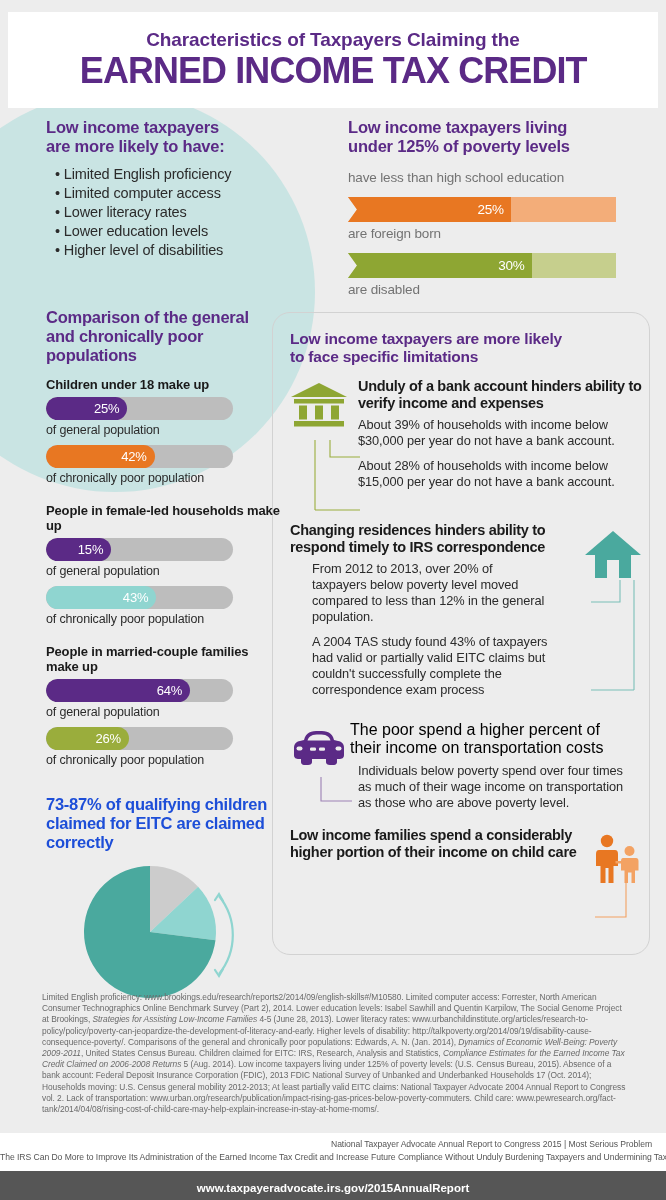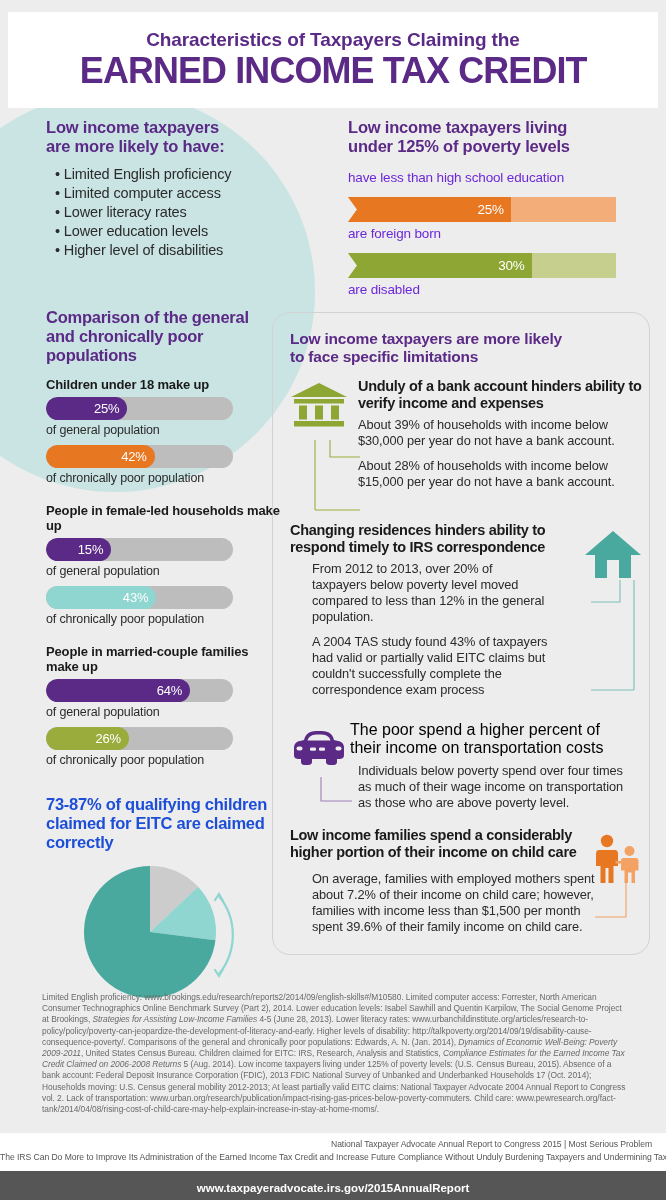--- a/index.html
+++ b/index.html
@@ -62,21 +62,21 @@
   }
   .arrowbar .fill {
     position:absolute; left:0; top:0; height:100%;
     display:flex; align-items:center; justify-content:flex-end;
   }
   .arrowbar .pct {
     color:#ffffff; font-size:13.5px; font-weight:normal; padding-right:7px;
     letter-spacing:-0.2px;
   }
   .bar-caption {
-    color:#6d28d9; font-size:13.5px; line-height:17px; margin-top:3px;
+    color:#737373; font-size:13.5px; line-height:17px; margin-top:3px;
     letter-spacing:-0.15px;
   }
 
   
   .cmp-block { position:absolute; left:46px; top:308px; width:235px; z-index:3; }
   .cmp-title {
     color:#5b2a86; font-size:16.5px; font-weight:bold; line-height:19px;
     letter-spacing:-0.25px;
   }
   .cmp-group { margin-top:12px; }
@@ -402,21 +402,20 @@
           <path d="M29 25 L42 25 C43.6 25 44.5 26.2 44.5 28 L44.5 37.5 L41 37.5 L41 50 L37.5 50 L37.5 39.5 L34 39.5 L34 50 L30.5 50 L30.5 37.5 L27 37.5 L27 28 C27 26.2 27.8 25 29 25 Z" fill="#f3a263"></path>
           <path d="M21.5 28 L29.5 28 L29.5 30.5 L21.5 30.5 Z" fill="#f3a263"></path>
         </svg>
       </div>
       <div class="child-conn">
         <svg width="34" height="40" viewBox="0 0 34 40">
           <path d="M32 0 L32 38 L1 38" stroke="#f3a263" stroke-width="1.1" fill="none"></path>
         </svg>
       </div>
       <div class="child-text-head sec-head">Low income families spend a considerably higher portion of their income on child care</div>
-      <div class="child-text-body sec-body">On average, families with employed mothers spent about 7.2% of their income on child care; however, families with income less than $1,500 per month spent 39.6% of their family income on child care.</div>
     </div>
   </div>
 
   <div class="notes"><span>Limited English proficiency: www.brookings.edu/research/reports2/2014/09/english-skills#/M10580.  Limited computer access: Forrester, North American Consumer Technographics Online Benchmark Survey (Part 2), 2014.  Lower education levels:  Isabel Sawhill and Quentin Karpilow, The Social Genome Project at Brookings, </span><i>Strategies for Assisting Low-Income Families</i><span> 4-5 (June 28, 2013).  Lower literacy rates: www.urbanchildinstitute.org/articles/research-to-policy/policy/poverty-can-jeopardize-the-development-of-literacy-and-early.  Higher levels of disability: http://talkpoverty.org/2014/09/19/disability-cause-consequence-poverty/.  Comparisons of the general and chronically poor populations: Edwards, A. N. (Jan. 2014), </span><i>Dynamics of Economic Well-Being: Poverty 2009-2011</i><span>, United States Census Bureau. Children claimed for EITC: IRS, Research, Analysis and Statistics, </span><i>Compliance Estimates for the Earned Income Tax Credit Claimed on 2006-2008 Returns</i><span> 5 (Aug. 2014).  Low income taxpayers living under 125% of poverty levels: (U.S. Census Bureau, 2015).  Absence of a bank account: Federal Deposit Insurance Corporation (FDIC), 2013 FDIC National Survey of Unbanked and Underbanked Households 17 (Oct. 2014); Households moving: U.S. Census general mobility 2012-2013; At least partially valid EITC claims: National Taxpayer Advocate 2004 Annual Report to Congress vol. 2.  Lack of transportation: www.urban.org/research/publication/impact-rising-gas-prices-below-poverty-commuters.  Child care: www.pewresearch.org/fact-tank/2014/04/08/rising-cost-of-child-care-may-help-explain-increase-in-stay-at-home-moms/.</span></div>
 
   <div class="whitefoot">
     <div class="foot-line1">National Taxpayer Advocate Annual Report to Congress 2015  |  Most Serious Problem</div>
     <div class="foot-line2">The IRS Can Do More to Improve Its Administration of the Earned Income Tax Credit and Increase Future Compliance Without Unduly Burdening Taxpayers and Undermining Taxpayer Rights</div>
   </div>
   <div class="darkbar">

